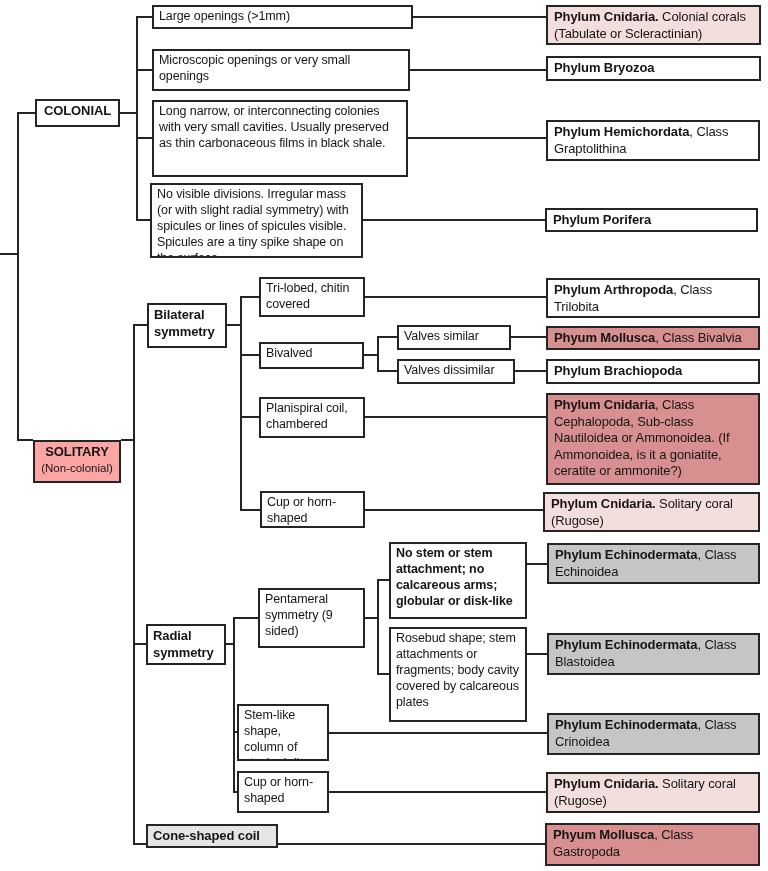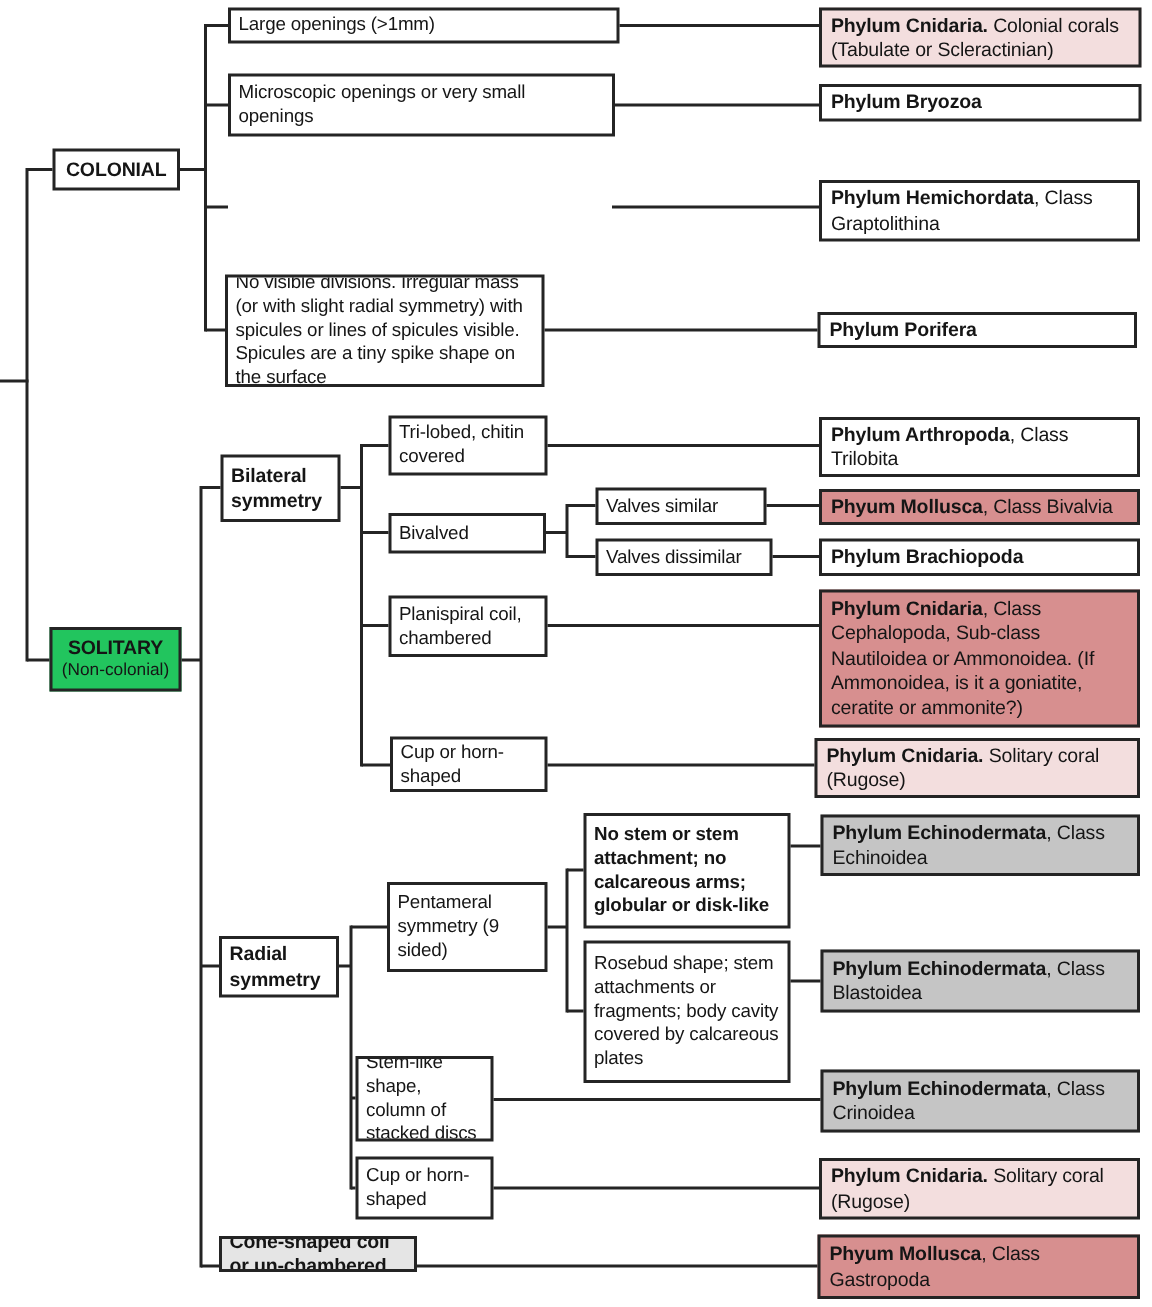--- a/index.html
+++ b/index.html
@@ -2,21 +2,21 @@
 <html><head>
 <meta charset="utf-8">
 <style>
   html,body{margin:0;padding:0;background:#ffffff;}
   #flowchart{
     position:relative;width:768px;height:871px;background:#ffffff;overflow:hidden;
     font-family:"Liberation Sans", sans-serif;color:#151515;
   }
   .node{
     position:absolute;box-sizing:border-box;border:2px solid #242424;background:#ffffff;
-    display:flex;align-items:center;overflow:hidden;
+    display:flex;align-items:flex-start;overflow:hidden;
     font-size:12.5px;line-height:1.27;letter-spacing:-0.1px;padding:2px 5px;
   }
   .node .inner{width:100%;}
   .node.center{justify-content:center;text-align:center;}
   .node.category{font-weight:bold;font-size:13px;}
   .node.result{font-size:13px;padding:2px 6px;}
   .b{font-weight:bold;}
   .sm{font-size:11.5px;font-weight:normal;letter-spacing:0;}
   .line{position:absolute;background:#242424;}
 </style>
@@ -26,36 +26,39 @@
 <div id="flowchart">
     <div class="node category center" style="left: 35px; top: 99px; width: 85px; height: 28px; background: rgb(255, 255, 255);">
       <div class="inner"><span class="b">COLONIAL</span></div>
     </div>
     <div class="node desc" style="left: 152px; top: 5px; width: 261px; height: 24px; background: rgb(255, 255, 255);">
       <div class="inner"><span class="">Large openings (&gt;1mm)</span></div>
     </div>
     <div class="node desc" style="left: 152px; top: 49px; width: 258px; height: 42px; background: rgb(255, 255, 255);">
       <div class="inner"><span class="">Microscopic openings or very small openings</span></div>
     </div>
+    <div class="node desc" style="left: 152px; top: 100px; width: 256px; height: 77px; background: rgb(255, 255, 255);">
+      <div class="inner"><span class="">Long narrow, or interconnecting colonies with very small cavities. Usually preserved as thin carbonaceous films in black shale.</span></div>
+    </div>
     <div class="node desc" style="left: 150px; top: 183px; width: 213px; height: 75px; background: rgb(255, 255, 255);">
       <div class="inner"><span class="">No visible divisions. Irregular mass (or with slight radial symmetry) with spicules or lines of spicules visible. Spicules are a tiny spike shape on the surface</span></div>
     </div>
     <div class="node result" style="left: 546px; top: 5px; width: 215px; height: 40px; background: rgb(243, 222, 222);">
       <div class="inner"><span class="b">Phylum Cnidaria.</span><span class=""> Colonial corals (Tabulate or Scleractinian)</span></div>
     </div>
     <div class="node result" style="left: 546px; top: 56px; width: 215px; height: 25px; background: rgb(255, 255, 255);">
       <div class="inner"><span class="b">Phylum Bryozoa</span></div>
     </div>
     <div class="node result" style="left: 546px; top: 120px; width: 214px; height: 41px; background: rgb(255, 255, 255);">
       <div class="inner"><span class="b">Phylum Hemichordata</span><span class="">, Class Graptolithina</span></div>
     </div>
     <div class="node result" style="left: 545px; top: 208px; width: 213px; height: 24px; background: rgb(255, 255, 255);">
       <div class="inner"><span class="b">Phylum Porifera</span></div>
     </div>
-    <div class="node category center" style="left: 33px; top: 418px; width: 88px; height: 43px; background: #22c55e;">
+    <div class="node category center" style="left: 33px; top: 440px; width: 88px; height: 43px; background: #fca5a5;">
       <div class="inner">
         <div class="b">SOLITARY</div>
         <div class=" sm">(Non-colonial)</div>
       </div>
     </div>
     <div class="node category" style="left: 147px; top: 303px; width: 80px; height: 45px; background: rgb(255, 255, 255);">
       <div class="inner"><span class="b">Bilateral symmetry</span></div>
     </div>
     <div class="node desc" style="left: 259px; top: 277px; width: 106px; height: 40px; background: rgb(255, 255, 255);">
       <div class="inner"><span class="">Tri-lobed, chitin covered</span></div>

